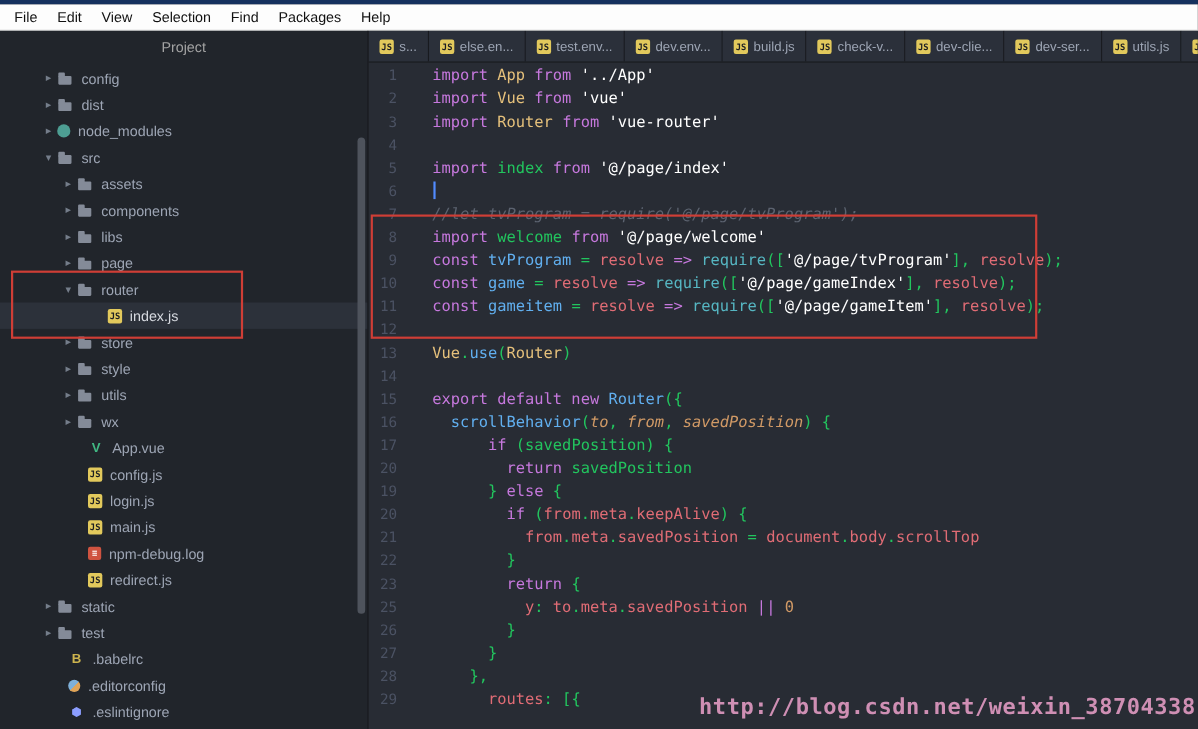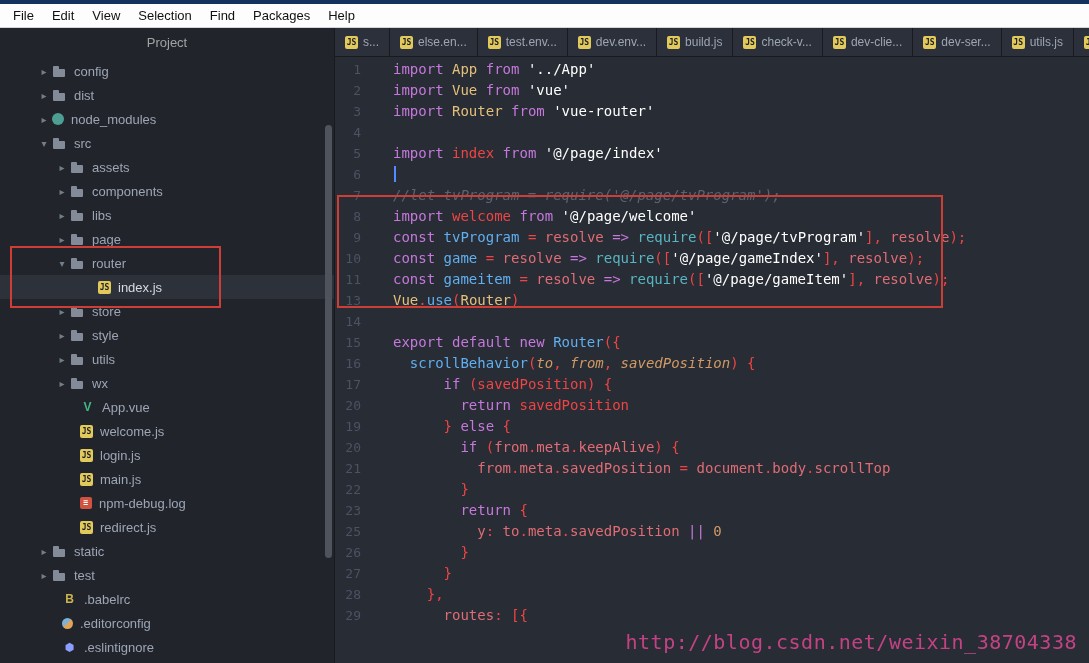--- a/index.html
+++ b/index.html
@@ -67,32 +67,32 @@
   .code-content { flex:1; }
   .tok-kw      { color:#c678dd; }
   .tok-str     { color:#ffffff; }
   .tok-type    { color:#e5c07b; }
   .tok-fn      { color:#61afef; }
   .tok-builtin { color:#56b6c2; }
   .tok-var     { color:#e06c75; }
   .tok-num     { color:#d19a66; }
   .tok-param   { color:#d19a66; font-style:italic; }
   .tok-cmt     { color:#5c6370; font-style:italic; }
-  .tok-plain   { color:#ef4444; }
+  .tok-plain   { color:#22c55e; }
   .cursor { display:inline-block; width:2px; height:16px; background:#528bff;
           vertical-align:-3px; margin-left:1px; }
 
   
   .annotation-box { position:absolute; border:2px solid #cf3e36; pointer-events:none; }
   #box-sidebar { left:10px; top:246px; width:211px; height:62px; }
   #box-code   { left:337px; top:195px; width:606px; height:113px; }
 
-  .watermark { position:absolute; right:12px; bottom:9px; color:#ec4899; opacity:.8;
+  .watermark { position:absolute; right:2px; bottom:9px; color:#f9a8d4; opacity:.8;
           font-family:"DejaVu Sans Mono", monospace; font-size:20px; letter-spacing:.5px;
-          pointer-events:none; }
+          pointer-events:none;font-weight:bold; }
 </style>
 </head>
 <body>
 
 <div class="top-strip"></div>
 
 <div class="menu-bar">
     <span class="menu-item">File</span>
     <span class="menu-item">Edit</span>
     <span class="menu-item">View</span>
@@ -177,21 +177,21 @@
           <span class="tree-label">wx</span>
         </div>
         <div class="tree-row" style="padding-left: 54px;">
           <span class="chevron file"></span>
           <span class="icon icon-vue">V</span>
           <span class="tree-label">App.vue</span>
         </div>
         <div class="tree-row" style="padding-left: 54px;">
           <span class="chevron file"></span>
           <span class="icon icon-js">JS</span>
-          <span class="tree-label">welcome.js</span>
+          <span class="tree-label">config.js</span>
         </div>
         <div class="tree-row" style="padding-left: 54px;">
           <span class="chevron file"></span>
           <span class="icon icon-js">JS</span>
           <span class="tree-label">login.js</span>
         </div>
         <div class="tree-row" style="padding-left: 54px;">
           <span class="chevron file"></span>
           <span class="icon icon-js">JS</span>
           <span class="tree-label">main.js</span>
@@ -282,20 +282,21 @@
           <div class="code-line"><span class="gutter">2</span><span class="code-content"><span class="tok-kw">import </span><span class="tok-type">Vue </span><span class="tok-kw">from </span><span class="tok-str">'vue'</span></span></div>
           <div class="code-line"><span class="gutter">3</span><span class="code-content"><span class="tok-kw">import </span><span class="tok-type">Router </span><span class="tok-kw">from </span><span class="tok-str">'vue-router'</span></span></div>
           <div class="code-line"><span class="gutter">4</span><span class="code-content"></span></div>
           <div class="code-line"><span class="gutter">5</span><span class="code-content"><span class="tok-kw">import </span><span class="tok-plain">index </span><span class="tok-kw">from </span><span class="tok-str">'@/page/index'</span></span></div>
           <div class="code-line"><span class="gutter">6</span><span class="code-content"><span class="cursor"></span></span></div>
           <div class="code-line"><span class="gutter">7</span><span class="code-content"><span class="tok-cmt">//let tvProgram = require('@/page/tvProgram');</span></span></div>
           <div class="code-line"><span class="gutter">8</span><span class="code-content"><span class="tok-kw">import </span><span class="tok-plain">welcome </span><span class="tok-kw">from </span><span class="tok-str">'@/page/welcome'</span></span></div>
           <div class="code-line"><span class="gutter">9</span><span class="code-content"><span class="tok-kw">const </span><span class="tok-fn">tvProgram </span><span class="tok-plain">= </span><span class="tok-var">resolve </span><span class="tok-kw">=&gt; </span><span class="tok-builtin">require</span><span class="tok-plain">([</span><span class="tok-str">'@/page/tvProgram'</span><span class="tok-plain">], </span><span class="tok-var">resolve</span><span class="tok-plain">);</span></span></div>
           <div class="code-line"><span class="gutter">10</span><span class="code-content"><span class="tok-kw">const </span><span class="tok-fn">game </span><span class="tok-plain">= </span><span class="tok-var">resolve </span><span class="tok-kw">=&gt; </span><span class="tok-builtin">require</span><span class="tok-plain">([</span><span class="tok-str">'@/page/gameIndex'</span><span class="tok-plain">], </span><span class="tok-var">resolve</span><span class="tok-plain">);</span></span></div>
           <div class="code-line"><span class="gutter">11</span><span class="code-content"><span class="tok-kw">const </span><span class="tok-fn">gameitem </span><span class="tok-plain">= </span><span class="tok-var">resolve </span><span class="tok-kw">=&gt; </span><span class="tok-builtin">require</span><span class="tok-plain">([</span><span class="tok-str">'@/page/gameItem'</span><span class="tok-plain">], </span><span class="tok-var">resolve</span><span class="tok-plain">);</span></span></div>
+          <div class="code-line"><span class="gutter">12</span><span class="code-content"></span></div>
           <div class="code-line"><span class="gutter">13</span><span class="code-content"><span class="tok-type">Vue</span><span class="tok-plain">.</span><span class="tok-fn">use</span><span class="tok-plain">(</span><span class="tok-type">Router</span><span class="tok-plain">)</span></span></div>
           <div class="code-line"><span class="gutter">14</span><span class="code-content"></span></div>
           <div class="code-line"><span class="gutter">15</span><span class="code-content"><span class="tok-kw">export default new </span><span class="tok-fn">Router</span><span class="tok-plain">({</span></span></div>
           <div class="code-line"><span class="gutter">16</span><span class="code-content"><span class="tok-plain">  </span><span class="tok-fn">scrollBehavior</span><span class="tok-plain">(</span><span class="tok-param">to</span><span class="tok-plain">, </span><span class="tok-param">from</span><span class="tok-plain">, </span><span class="tok-param">savedPosition</span><span class="tok-plain">) {</span></span></div>
           <div class="code-line"><span class="gutter">17</span><span class="code-content"><span class="tok-plain">      </span><span class="tok-kw">if </span><span class="tok-plain">(savedPosition) {</span></span></div>
           <div class="code-line"><span class="gutter">20</span><span class="code-content"><span class="tok-plain">        </span><span class="tok-kw">return </span><span class="tok-plain">savedPosition</span></span></div>
           <div class="code-line"><span class="gutter">19</span><span class="code-content"><span class="tok-plain">      } </span><span class="tok-kw">else </span><span class="tok-plain">{</span></span></div>
           <div class="code-line"><span class="gutter">20</span><span class="code-content"><span class="tok-plain">        </span><span class="tok-kw">if </span><span class="tok-plain">(</span><span class="tok-var">from</span><span class="tok-plain">.</span><span class="tok-var">meta</span><span class="tok-plain">.</span><span class="tok-var">keepAlive</span><span class="tok-plain">) {</span></span></div>
           <div class="code-line"><span class="gutter">21</span><span class="code-content"><span class="tok-plain">          </span><span class="tok-var">from</span><span class="tok-plain">.</span><span class="tok-var">meta</span><span class="tok-plain">.</span><span class="tok-var">savedPosition</span><span class="tok-plain"> = </span><span class="tok-var">document</span><span class="tok-plain">.</span><span class="tok-var">body</span><span class="tok-plain">.</span><span class="tok-var">scrollTop</span></span></div>
           <div class="code-line"><span class="gutter">22</span><span class="code-content"><span class="tok-plain">        }</span></span></div>

